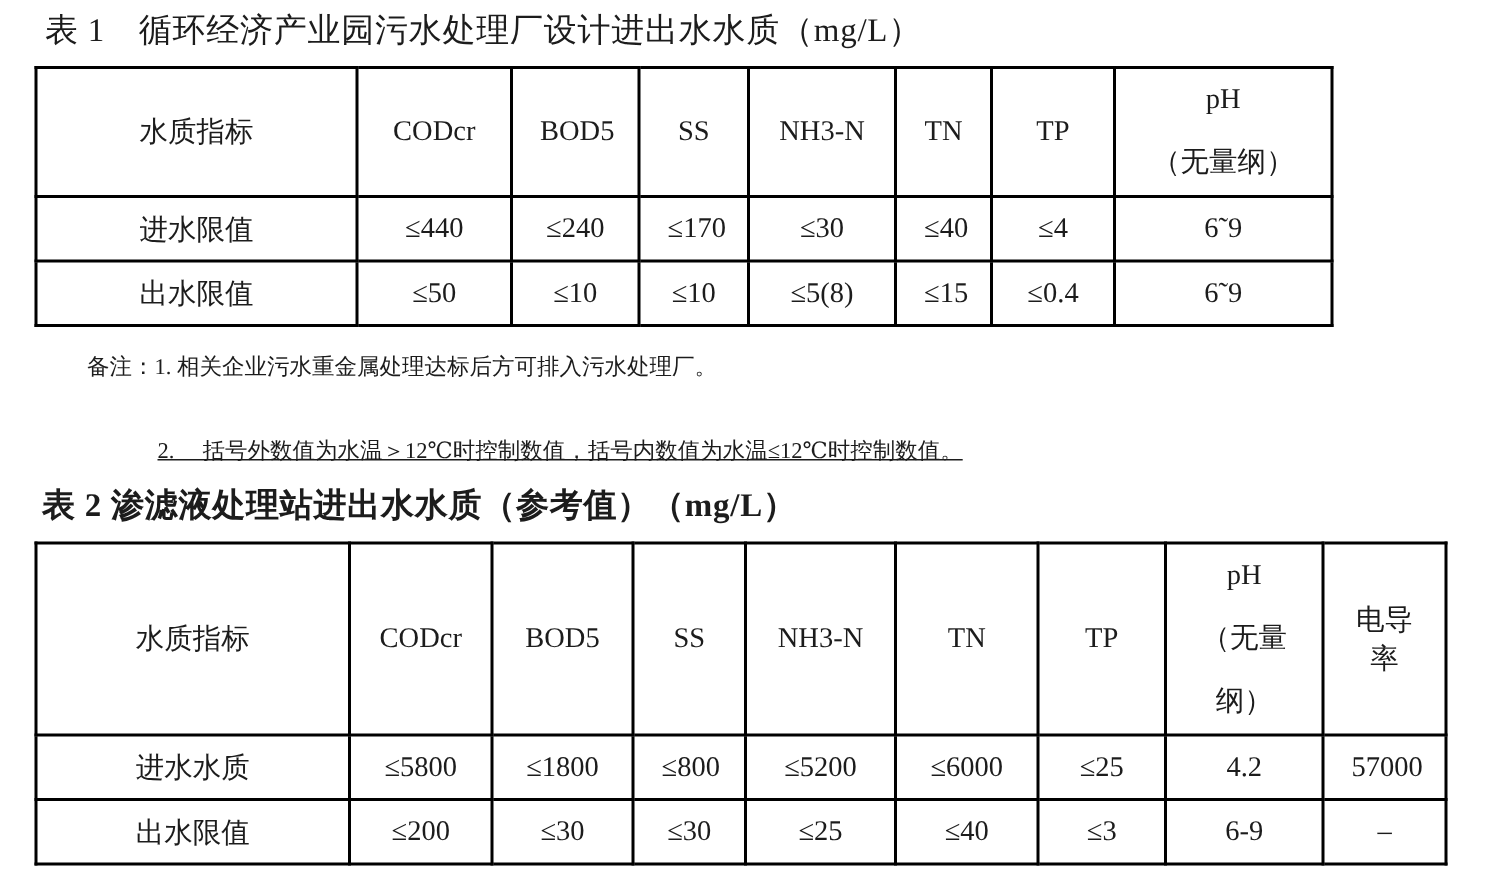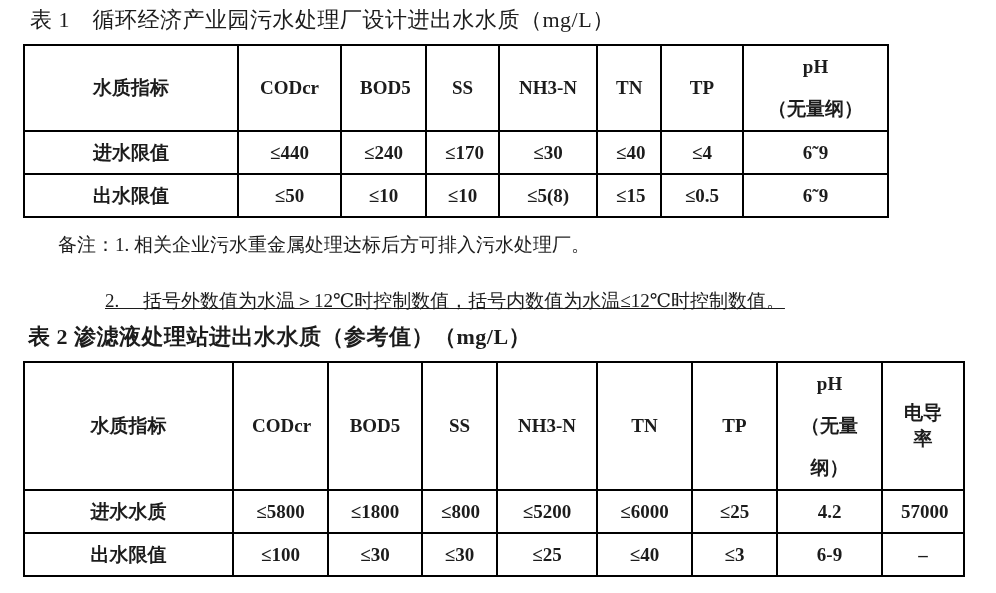--- a/index.html
+++ b/index.html
@@ -28,32 +28,32 @@
     margin-left: 23px;
     margin-top: 12px;
   }
   .t1 { width: 864px; }
   .t2 { width: 940px; }
   th, td {
     border: 2px solid #000000;
     text-align: center;
     vertical-align: middle;
     font-size: 19px;
-    font-weight: bold;
+    font-weight: normal;
     padding: 0 18px;
     overflow: hidden;
   }
   .t1 tr.header-row { height: 85px; }
   .t1 tr.data-row   { height: 43px; }
   .t2 tr.header-row { height: 125px; }
   .t2 tr.data-row   { height: 43px; }
   .multiline { white-space: pre-line; line-height: 42px; }
 
   .note {
-    font-size: 19px;
+    font-size: 15px;
     line-height: 24px;
     white-space: nowrap;
   }
   .note-1 { margin-left: 58px;  margin-top: 15px; }
   .note-2 { margin-left: 105px; margin-top: 32px; text-decoration: underline; }
 </style>
 </head>
 <body>
 
 <div class="page">
@@ -93,21 +93,21 @@
         <td>≤4</td>
         <td>6˜9</td>
       </tr>
       <tr class="data-row">
         <td>出水限值</td>
         <td>≤50</td>
         <td>≤10</td>
         <td>≤10</td>
         <td>≤5(8)</td>
         <td>≤15</td>
-        <td>≤0.5</td>
+        <td>≤0.4</td>
         <td>6˜9</td>
       </tr>
     </tbody>
   </table>
 
   <div class="note note-1">备注：1. 相关企业污水重金属处理达标后方可排入污水处理厂。</div>
   <div class="note note-2">2.　 括号外数值为水温＞12℃时控制数值，括号内数值为水温≤12℃时控制数值。</div>
 
   <div class="doc-title title-2">表 2 渗滤液处理站进出水水质（参考值）（mg/L）</div>
 
@@ -143,21 +143,21 @@
         <td>≤1800</td>
         <td>≤800</td>
         <td>≤5200</td>
         <td>≤6000</td>
         <td>≤25</td>
         <td>4.2</td>
         <td>57000</td>
       </tr>
       <tr class="data-row">
         <td>出水限值</td>
-        <td>≤100</td>
+        <td>≤200</td>
         <td>≤30</td>
         <td>≤30</td>
         <td>≤25</td>
         <td>≤40</td>
         <td>≤3</td>
         <td>6-9</td>
         <td>–</td>
       </tr>
     </tbody>
   </table>

